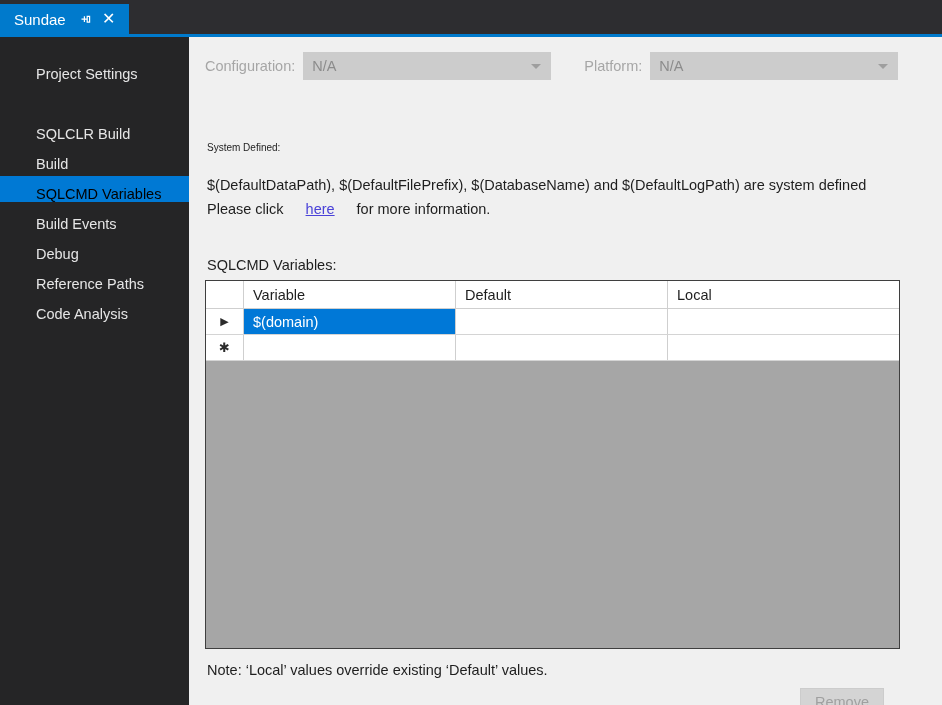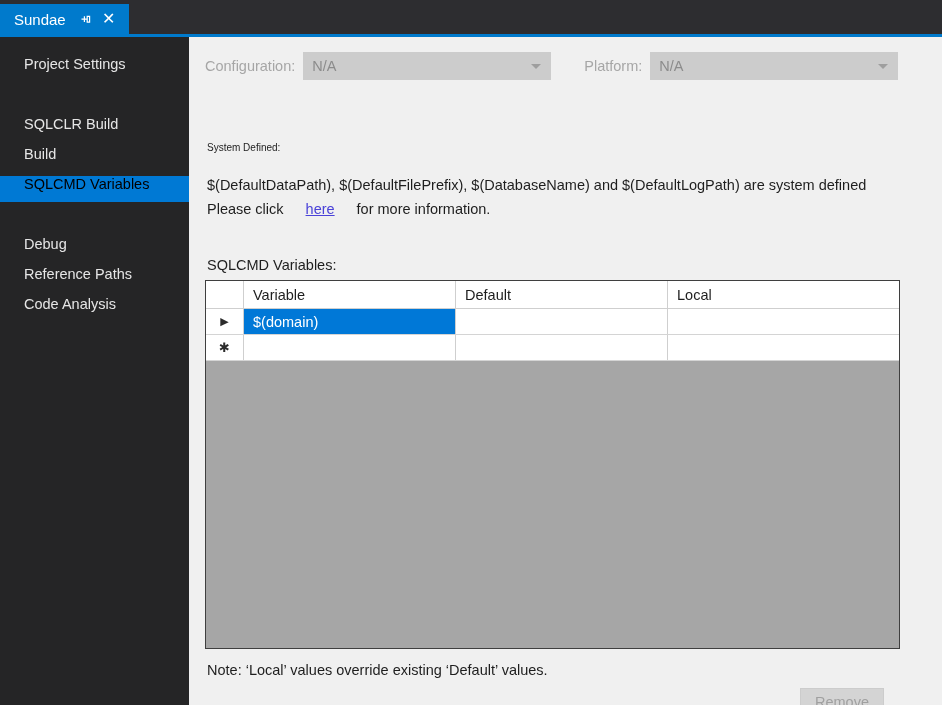--- a/index.html
+++ b/index.html
@@ -75,22 +75,22 @@
     width: 189px;
     height: 668px;
     background: #252526;
   }
   .side-item {
     position: absolute;
     left: 0;
     width: 189px;
     height: 26px;
     display: flex;
-    align-items: flex-start;
-    padding-left: 24px;
+    align-items: flex-end;
+    padding-left: 36px;
     box-sizing: border-box;
     color: #e6e6e6;
     font-size: 14.5px;
     white-space: nowrap;
     cursor: pointer;
   }
   .side-item.selected {
     background: #0079d4;
     color: #000000;
   }
@@ -311,20 +311,23 @@
   </div>
   <div class="side-item" style="top:79px">
     <span>SQLCLR Build</span>
   </div>
   <div class="side-item" style="top:109px">
     <span>Build</span>
   </div>
   <div class="side-item selected" style="top:139px">
     <span>SQLCMD Variables</span>
   </div>
+  <div class="side-item" style="top:169px">
+    <span>Build Events</span>
+  </div>
   <div class="side-item" style="top:199px">
     <span>Debug</span>
   </div>
   <div class="side-item" style="top:229px">
     <span>Reference Paths</span>
   </div>
   <div class="side-item" style="top:259px">
     <span>Code Analysis</span>
   </div>
 </div>

